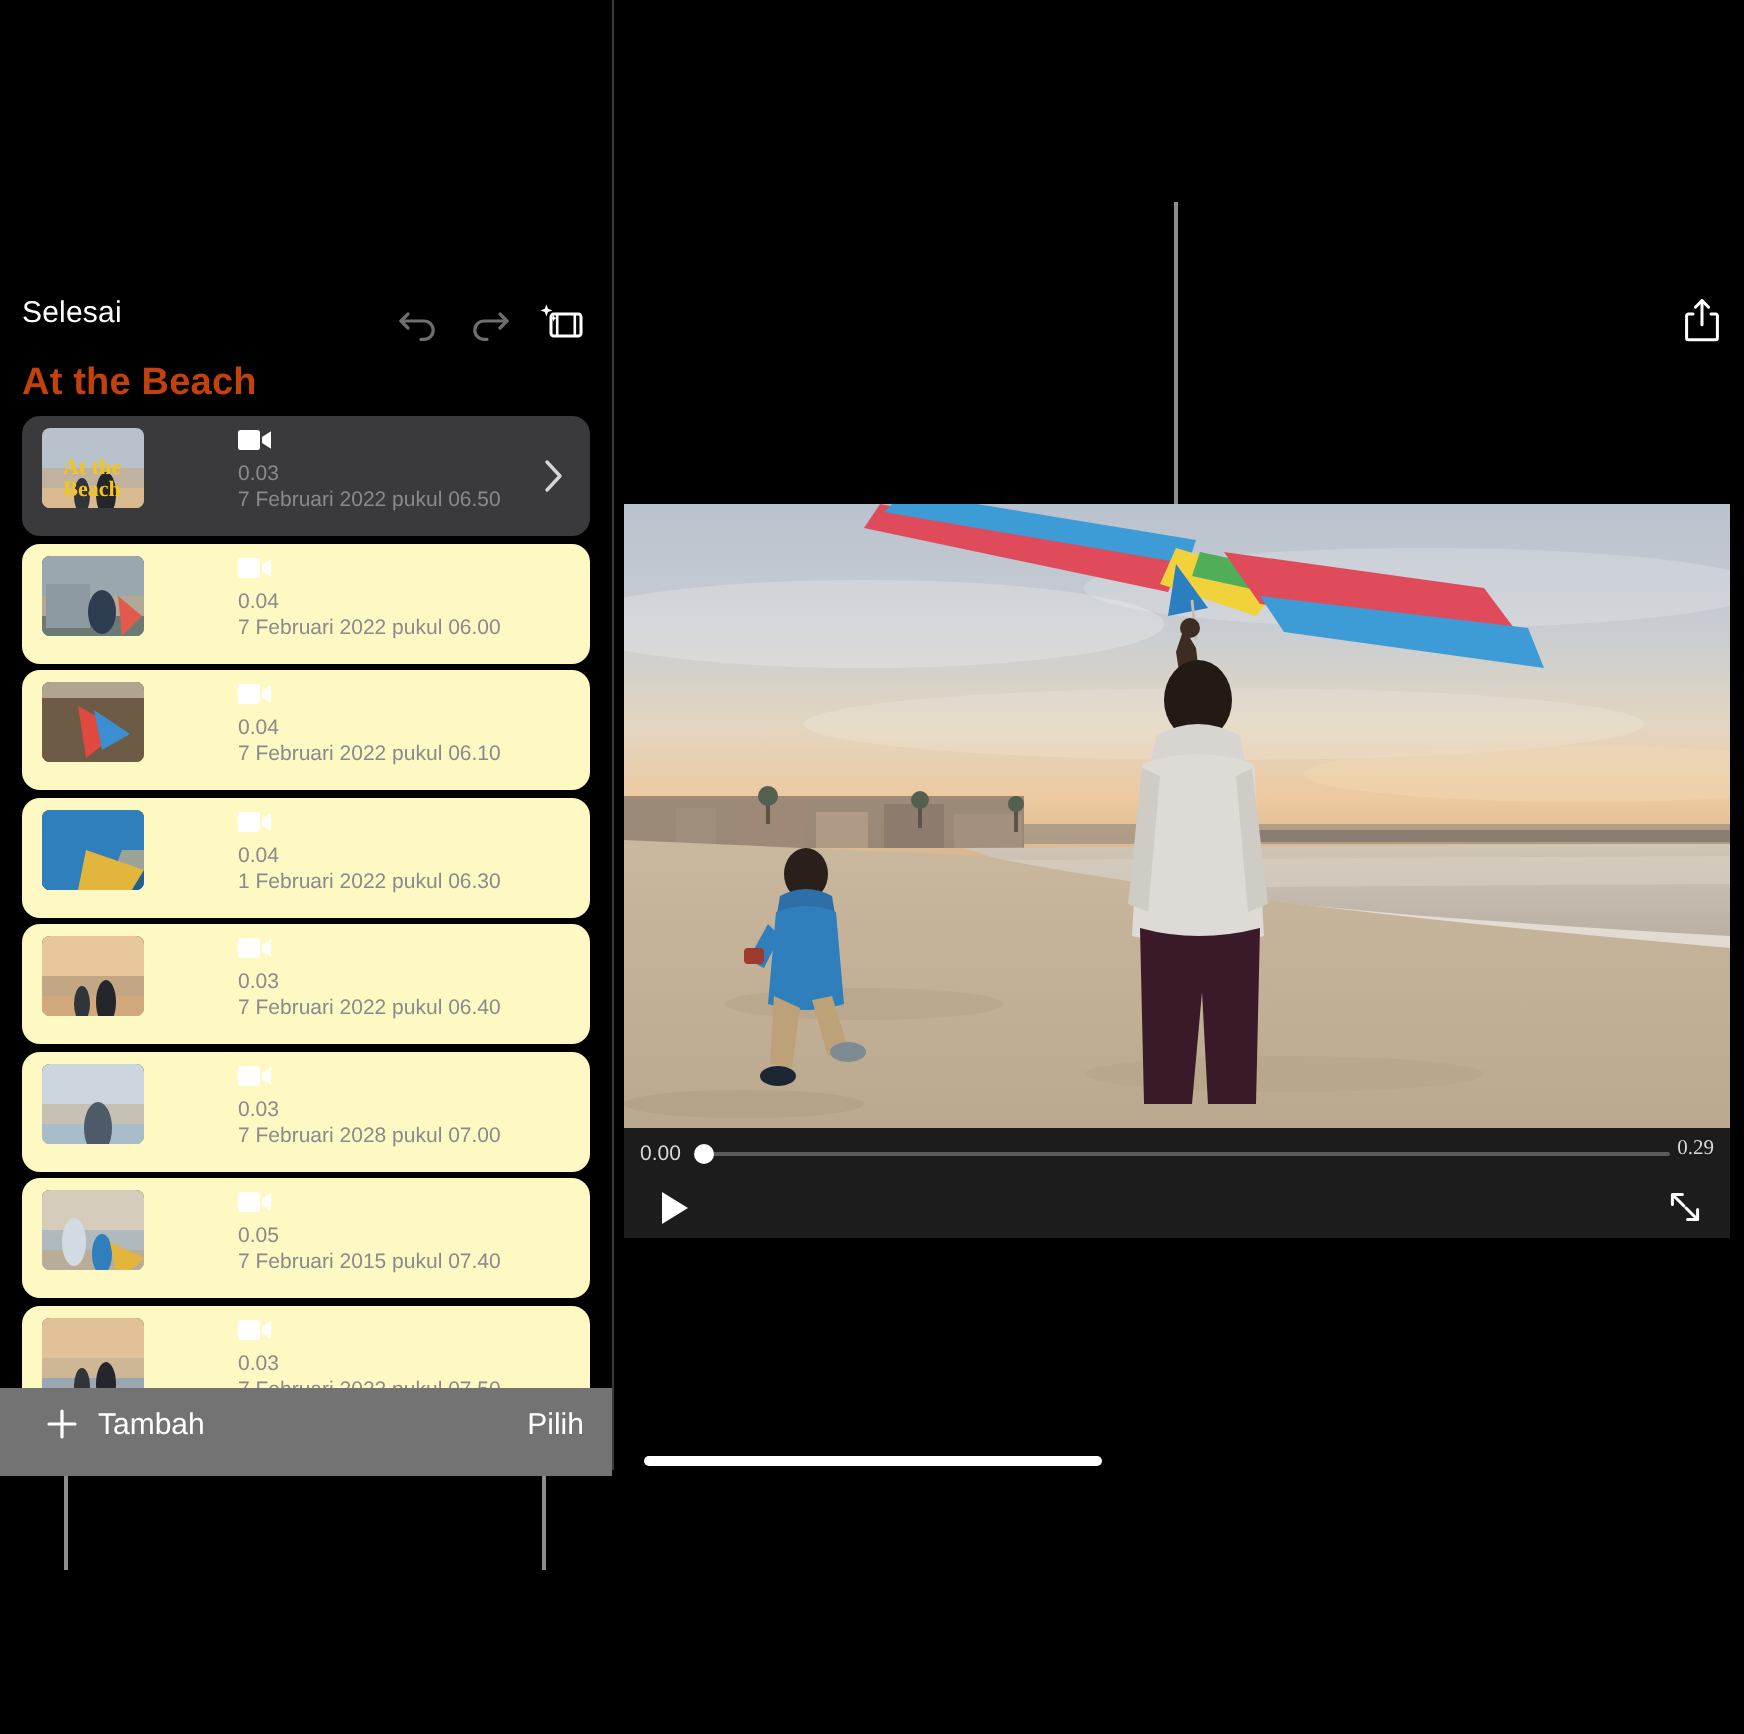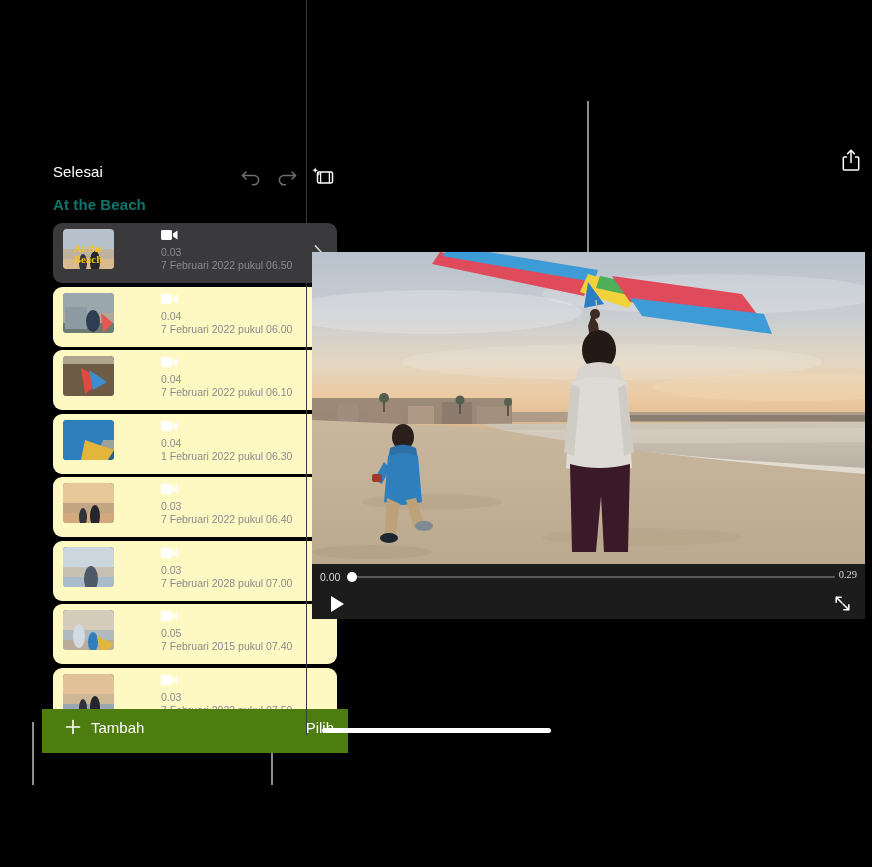--- a/index.html
+++ b/index.html
@@ -11,43 +11,42 @@
   }
   #root { position:relative; width:872px; height:867px; background:#000; }
 
   
   .leader { position:absolute; background:#8e8e8e; }
   .leader.v { width:2px; }
   .leader.h { height:2px; }
 
   
   #sidebar {
-    position:absolute; left:0; top:18px; width:306px; height:735px;
+    position:absolute; left:0; top:3px; width:306px; height:735px;
     background:#000;
-    margin-left:42px;
   }
   #sidebar-divider {
     position:absolute; left:306px; top:0; width:1px; height:735px;
     background:#3a3a3c;
   }
   #nav-bar {
     position:absolute; left:0; top:145px; width:306px; height:30px;
   }
   #done-btn {
     position:absolute; left:11px; top:0;
     font-size:15px; color:#fff; letter-spacing:.1px;
   }
   .nav-icon { position:absolute; top:0; width:28px; height:26px; cursor:pointer; }
   #undo-btn  { left:195px; }
   #redo-btn  { left:231px; }
   #magic-btn { left:267px; }
 
   #project-title {
     position:absolute; left:11px; top:178px;
-    font-size:15px; font-weight:bold; color:#0f766e; letter-spacing:.1px;
+    font-size:19px; font-weight:bold; color:#c2410c; letter-spacing:.1px;
   }
 
   
   #clip-list {
     position:absolute; left:0; top:205px; width:306px; height:486px;
     overflow:hidden;
   }
   .clip-row {
     position:absolute; left:11px; width:284px; height:60px;
     background:#fef9c3; border-radius:9px;
@@ -63,21 +62,21 @@
   .cam-icon { display:block; width:17px; height:12px; margin-bottom:5px; }
   .clip-dur { font-size:10.5px; color:#8a8a8e; line-height:13px; }
   .clip-date { font-size:10.5px; color:#8a8a8e; line-height:13px; }
   .row-chevron {
     position:absolute; right:12px; top:20px; width:13px; height:20px;
   }
 
   
   #bottom-bar {
     position:absolute; left:0; top:691px; width:306px; height:44px;
-    background:#4d7c0f;
+    background:#737373;
   }
   #add-button {
     position:absolute; left:22px; top:9px;
     display:flex; align-items:center; gap:9px; cursor:pointer;
   }
   #add-label { font-size:15px; color:#fff; }
   #select-button {
     position:absolute; right:14px; top:10px;
     font-size:15px; color:#fff; cursor:pointer;
   }

